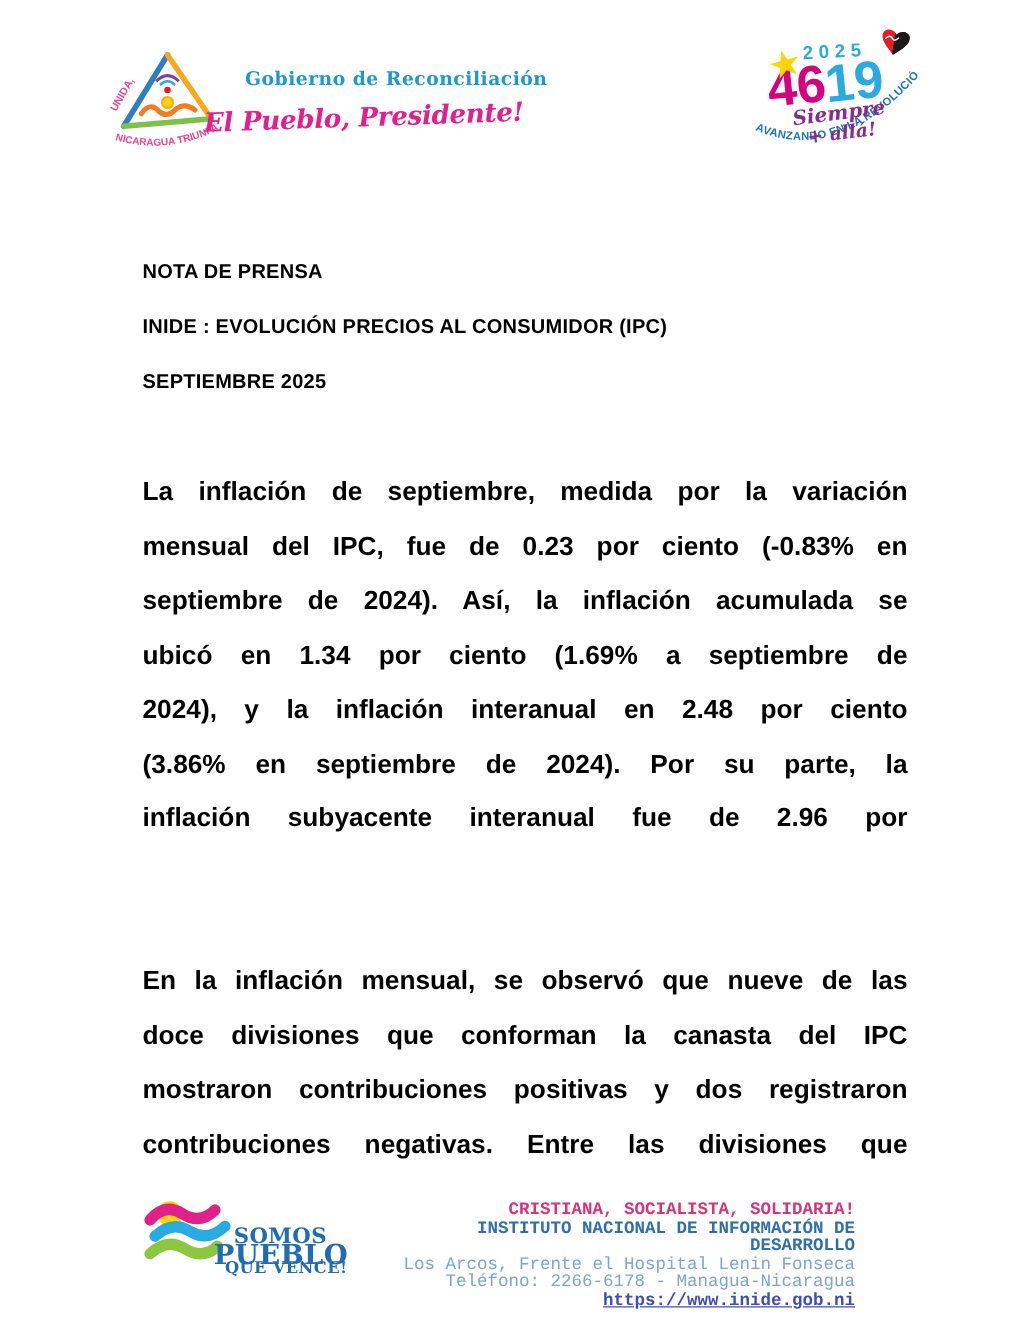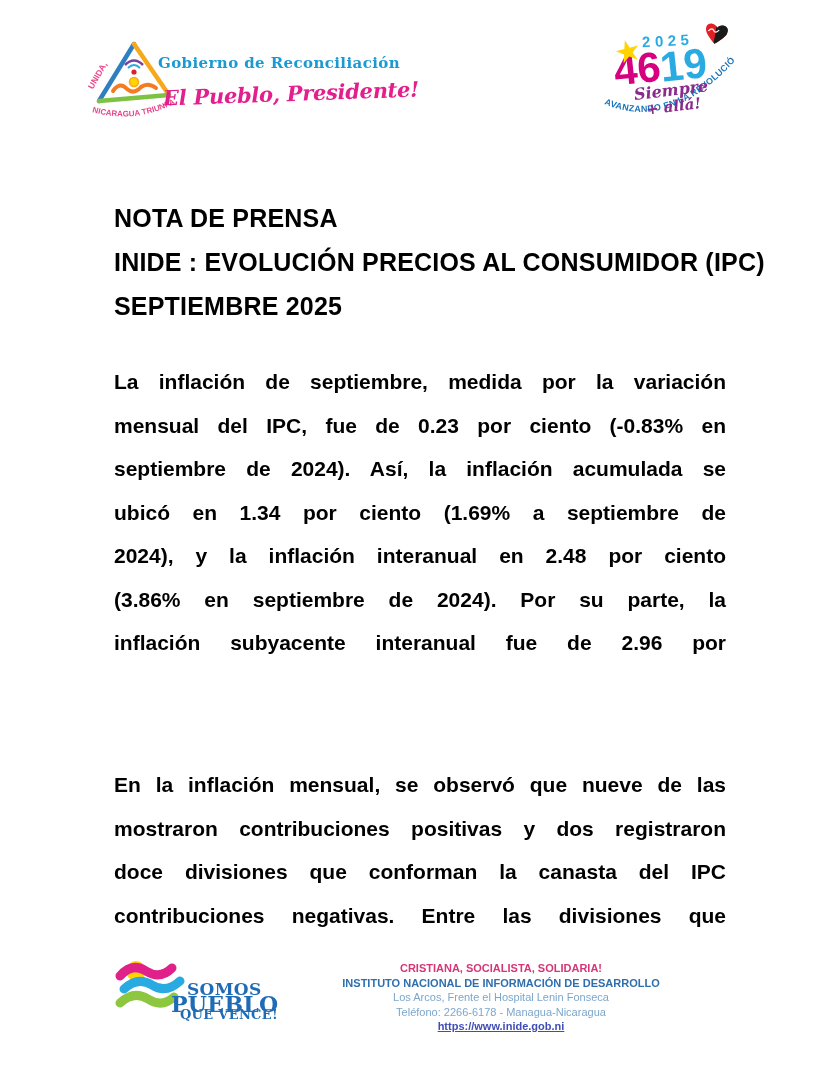--- a/index.html
+++ b/index.html
@@ -7,61 +7,61 @@
     position:relative; width:825px; height:1068px; margin:0 auto;
     background:#ffffff; overflow:hidden;
     font-family:"Liberation Sans", sans-serif;
   }
 
   
   .hdr-left-svg { position:absolute; left:88px; top:38px; }
   .gov-text { position:absolute; left:158px; top:54px; }
   .gov-line {
     font-family:"DejaVu Serif", serif; font-weight:bold;
-    font-size:15px; line-height:18px; letter-spacing:0.4px; color:#1b9ad2;
+    font-size:15px; line-height:18px; letter-spacing:0.4px; color:#1b9ad2;margin-left:38px;
   }
   .gov-slogan {
     position:absolute; left:163px; top:81px;
     font-family:"DejaVu Serif", serif; font-style:italic; font-weight:bold;
     font-size:21px; letter-spacing:-0.3px; color:#e31e8d; transform:rotate(-2deg);
     white-space:nowrap;
   }
   .hdr-right-svg { position:absolute; left:598px; top:20px; }
 
   
   .title-block { position:absolute; left:114px; top:196px; width:616px; }
   .tline {
-    font-size:25px; font-weight:bold; line-height:44px; color:#000;
+    font-size:16px; font-weight:bold; line-height:44px; color:#000;
     letter-spacing:0.2px; white-space:nowrap;
   }
 
   
   .para { position:absolute; left:114px; width:612px; }
-  .p1 { top:360px; }
+  .p1 { top:372px; }
   .p2 { top:763px; }
   .jline, .lline {
     font-size:21px; font-weight:bold; color:#000; line-height:43.5px;
     white-space:normal;
   }
   .jline { text-align:justify; text-align-last:justify; }
   .lline { text-align:left; }
 
   
   .ftr-waves-svg { position:absolute; left:114px; top:956px; }
   .ftr-logo-text {
     position:absolute; font-family:"DejaVu Serif", serif; font-weight:bold;
     color:#1f6cb5; white-space:nowrap; letter-spacing:0.3px;
   }
   .flt1 { left:187px; top:979px; font-size:17px; }
   .flt2 { left:171px; top:991px; font-size:22px; }
   .flt3 { left:147px; top:1007px; font-size:13px;margin-left:33px; }
 
   .ftr-text {
-    position:absolute; left:318px; top:961px; width:366px; text-align:center;
-    font-family:Liberation Sans, sans-serif; font-size:11px; line-height:14.5px;
+    position:absolute; left:318px; top:961px; width:366px; text-align:right;
+    font-family:Liberation Mono, monospace; font-size:14px; line-height:14.5px;
   }
   .ft-slogan { color:#d63577; font-weight:bold; }
   .ft-inst   { color:#2f6fad; font-weight:bold; }
   .ft-addr, .ft-phone { color:#7ba7cc; }
   .ft-link   { color:#3f4db8; font-weight:bold; text-decoration:underline; display:inline-block; }
 </style>
 </head>
 <body>
 
 <div class="page">
@@ -119,22 +119,22 @@
     <div class="jline">mensual del IPC, fue de 0.23 por ciento (-0.83% en</div>
     <div class="jline">septiembre de 2024). Así, la inflación acumulada se</div>
     <div class="jline">ubicó en 1.34 por ciento (1.69% a septiembre de</div>
     <div class="jline">2024), y la inflación interanual en 2.48 por ciento</div>
     <div class="jline">(3.86% en septiembre de 2024). Por su parte, la</div>
     <div class="jline">inflación subyacente interanual fue de 2.96 por</div>
   </div>
 
   <div class="para p2">
     <div class="jline">En la inflación mensual, se observó que nueve de las</div>
+    <div class="jline">doce divisiones que conforman la canasta del IPC</div>
     <div class="jline">mostraron contribuciones positivas y dos registraron</div>
-    <div class="jline">doce divisiones que conforman la canasta del IPC</div>
     <div class="jline">contribuciones negativas. Entre las divisiones que</div>
   </div>
 
   <svg class="ftr-waves-svg" width="72" height="62" viewBox="0 0 72 62">
     <circle cx="22" cy="15" r="10" fill="#ffd400"></circle>
     <path d="M6 20 Q 18 6 32 15 Q 46 24 58 12" fill="none" stroke="#e0218a" stroke-width="9" stroke-linecap="round"></path>
     <path d="M10 33 Q 24 20 38 29 Q 52 38 66 25" fill="none" stroke="#29abe2" stroke-width="9" stroke-linecap="round"></path>
     <path d="M6 47 Q 20 34 34 43 Q 48 52 60 41" fill="none" stroke="#8dc63f" stroke-width="9" stroke-linecap="round"></path>
   </svg>
   <div class="ftr-logo-text flt1">SOMOS</div>

